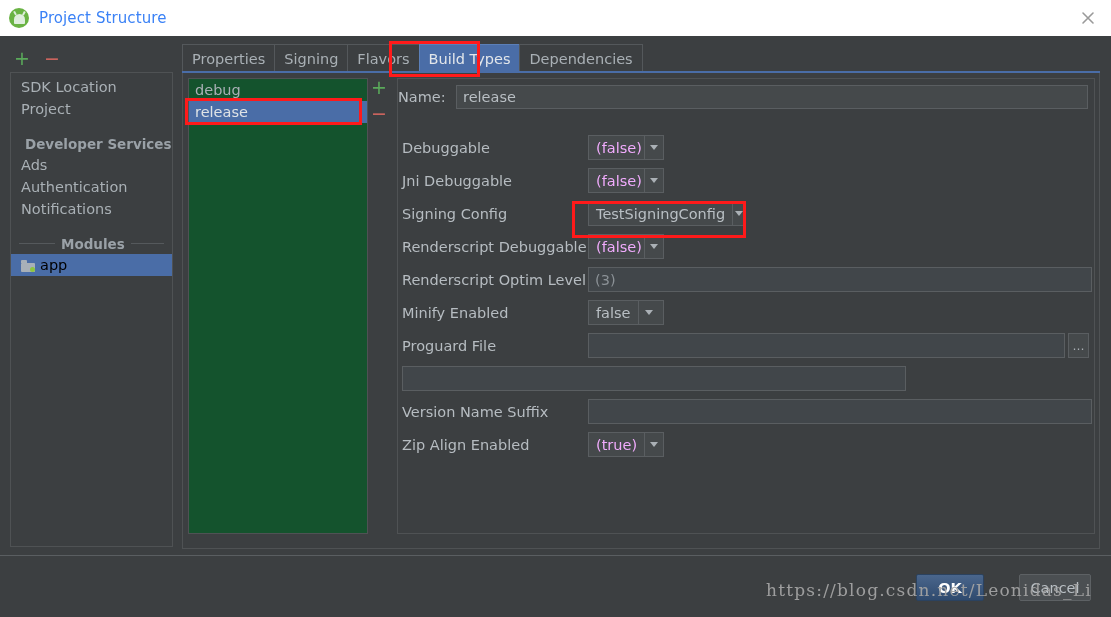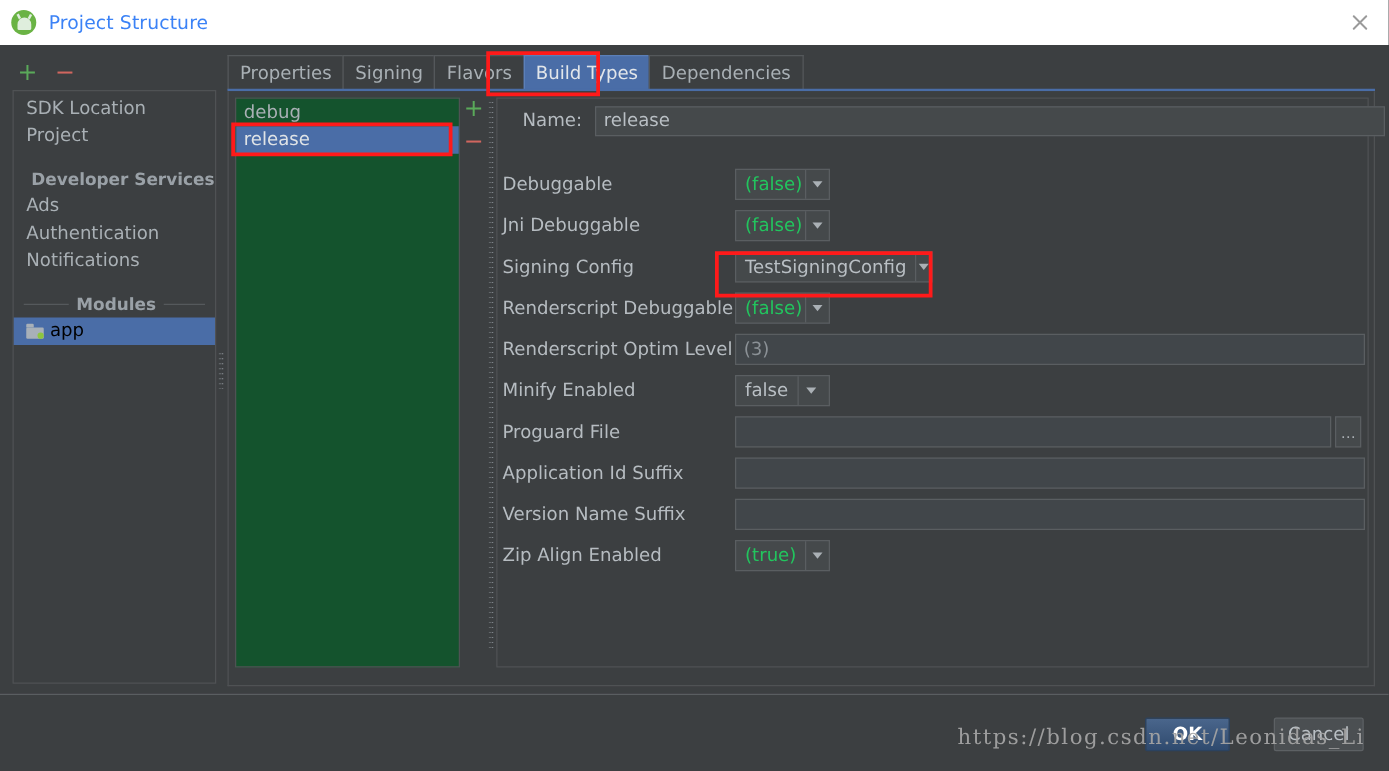--- a/index.html
+++ b/index.html
@@ -171,21 +171,21 @@
     display: flex; align-items: flex-start; justify-content: center;
   }
   .splitter2 .grip-tall { margin-top: 2px; }
 
   
   .form-panel {
     position: absolute; left: 214px; top: 5px; width: 698px; height: 456px;
     border: 1px solid #4f5254; background: #3c3f41;
   }
   .name-row {
-    position: absolute; left: 20px; top: 6px; width: 690px; height: 24px;
+    position: absolute; left: 0; top: 6px; width: 690px; height: 24px;
     display: flex; align-items: center;
   }
   .name-label { color: #b6bcc1; font-size: 14.5px; width: 58px; }
   .field {
     background: #45494b; border: 1px solid #5a5e61; height: 24px;
     color: #b9bfc4; font-size: 14.5px;
     display: flex; align-items: center; padding: 0 6px;
   }
   .name-field { flex: 1; }
 
@@ -199,21 +199,21 @@
     color: #b6bcc1; font-size: 14.5px; width: 186px; white-space: nowrap;
   }
   .combo {
     display: flex; align-items: stretch; height: 25px;
     border: 1px solid #5a5e61; background: #45494b;
   }
   .combo .cval {
     display: flex; align-items: center; padding: 0 7px;
     font-size: 14.5px; white-space: nowrap;
   }
-  .combo .cval.placeholder { color: #22c55e; }
+  .combo .cval.placeholder { color: #f0abfc; }
   .combo .cval.set { color: #b9bfc4; }
   .combo .carrow {
     width: 21px; border-left: 1px solid #5a5e61;
     display: flex; align-items: center; justify-content: center;
   }
   .combo .carrow i {
     display: block; width: 0; height: 0;
     border-left: 4px solid transparent; border-right: 4px solid transparent;
     border-top: 5px solid #aab0b5;
   }
@@ -416,21 +416,20 @@
             </div>
 
 
             <div class="frow">
               <span class="flabel">Proguard File</span>
               <span class="textfield tf-proguard"></span>
               <span class="ellipsis-btn">…</span>
             </div>
 
             <div class="frow">
-              <span class="flabel">Application Id Suffix</span>
               <span class="textfield tf-suffix"></span>
             </div>
 
             <div class="frow">
               <span class="flabel">Version Name Suffix</span>
               <span class="textfield tf-suffix"></span>
             </div>
 
             <div class="frow">
               <span class="flabel">Zip Align Enabled</span>

